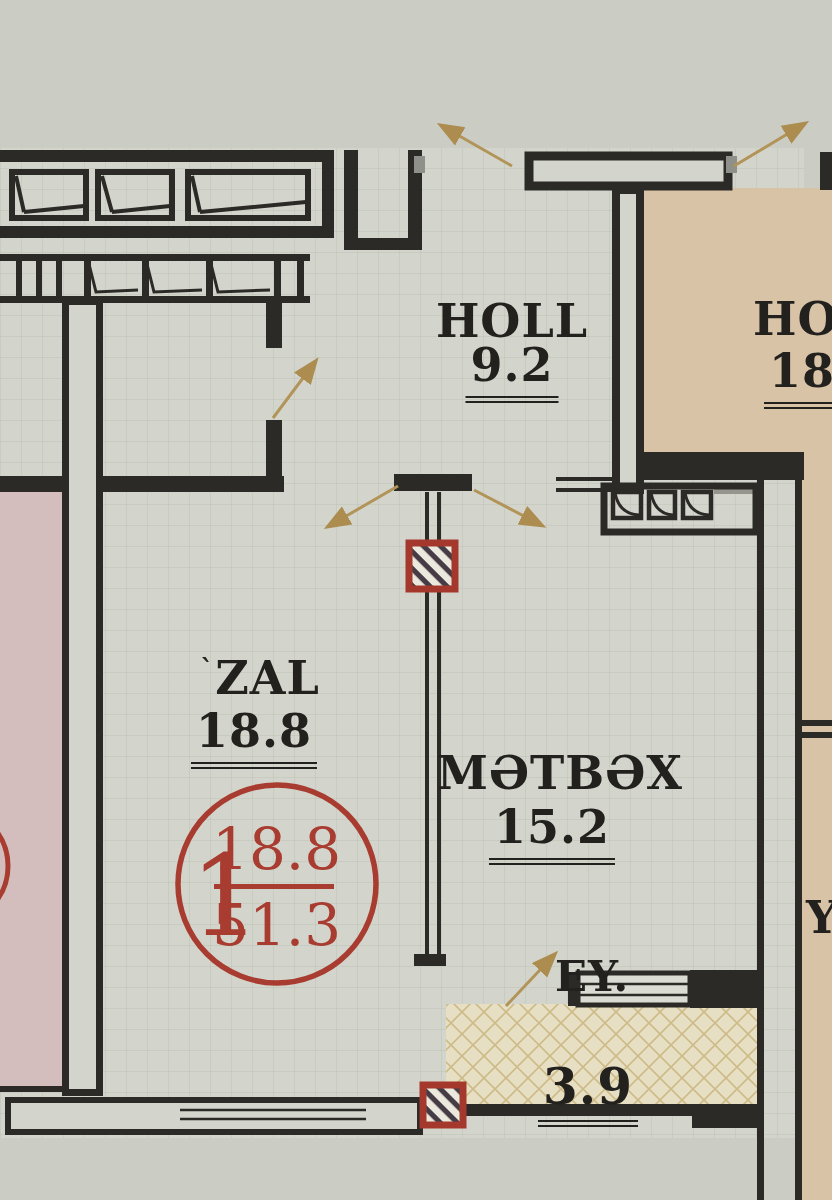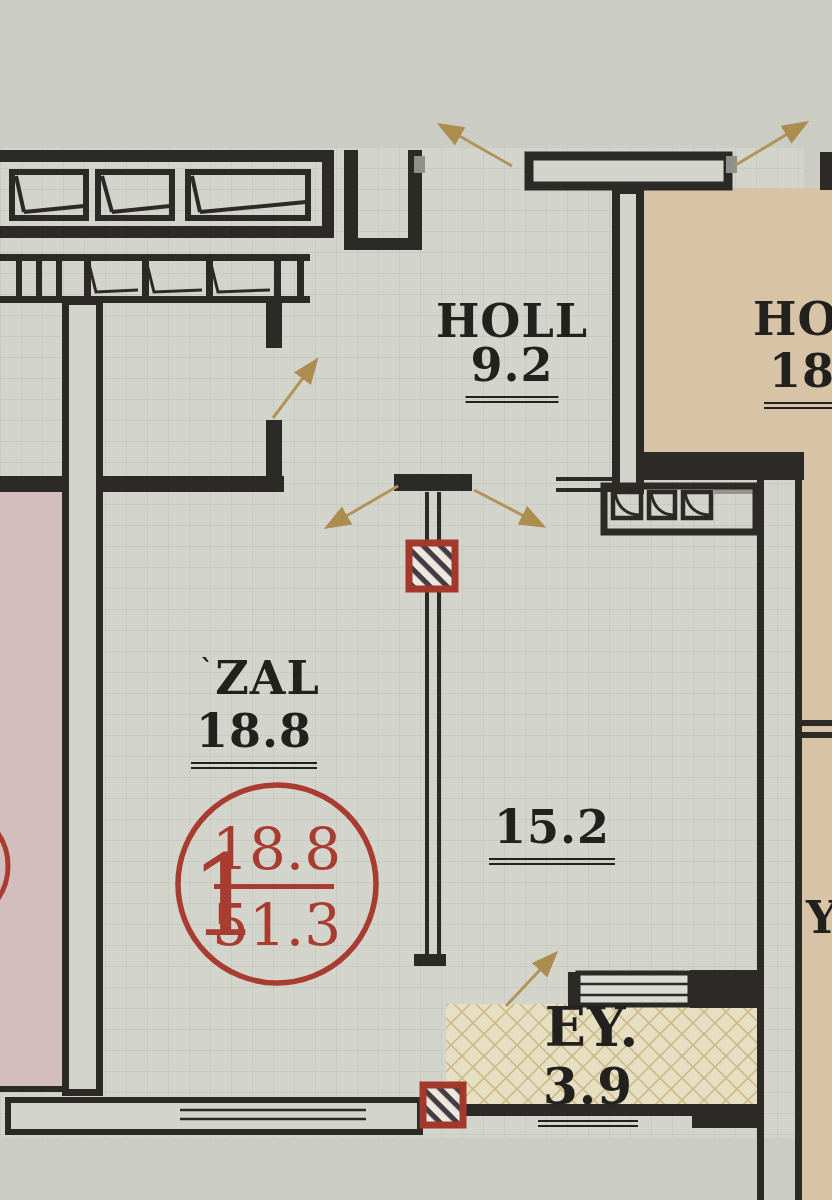--- a/index.html
+++ b/index.html
@@ -174,23 +174,24 @@
     </g>
   </svg>
 
 
   <div class="lbl" style="left:512px;top:298px;">HOLL</div>
   <div class="lbl" style="left:512px;top:342px;"><span class="num">9.2</span></div>
 
   <div class="lbl" style="left:260px;top:655px;"><span class="accent">`</span><span>ZAL</span></div>
   <div class="lbl" style="left:254px;top:708px;"><span class="num">18.8</span></div>
 
+  <div class="lbl" style="left:560px;top:750px;">MƏTBƏX</div>
   <div class="lbl" style="left:552px;top:804px;"><span class="num">15.2</span></div>
 
-  <div class="lbl" style="left:592px;top:1000px;font-size:54px;">EY.</div>
+  <div class="lbl" style="left:592px;top:956px;font-size:42px;">EY.</div>
   <div class="lbl" style="left:588px;top:1062px;font-size:50px;"><span class="num">3.9</span></div>
 
   <div class="lbl leftpin" style="left:753px;top:296px;">HOLL</div>
   <div class="lbl leftpin" style="left:764px;top:348px;"><span class="num">18.3</span></div>
   <div class="lbl leftpin" style="left:806px;top:896px;font-size:44px;">Y</div>
 
   <div class="stamp-number" style="left:190px;top:840px;">1</div>
   <div class="stamp-frac" style="left:212px;top:820px;">
     <div>18.8</div>
     <div class="bar"></div>

